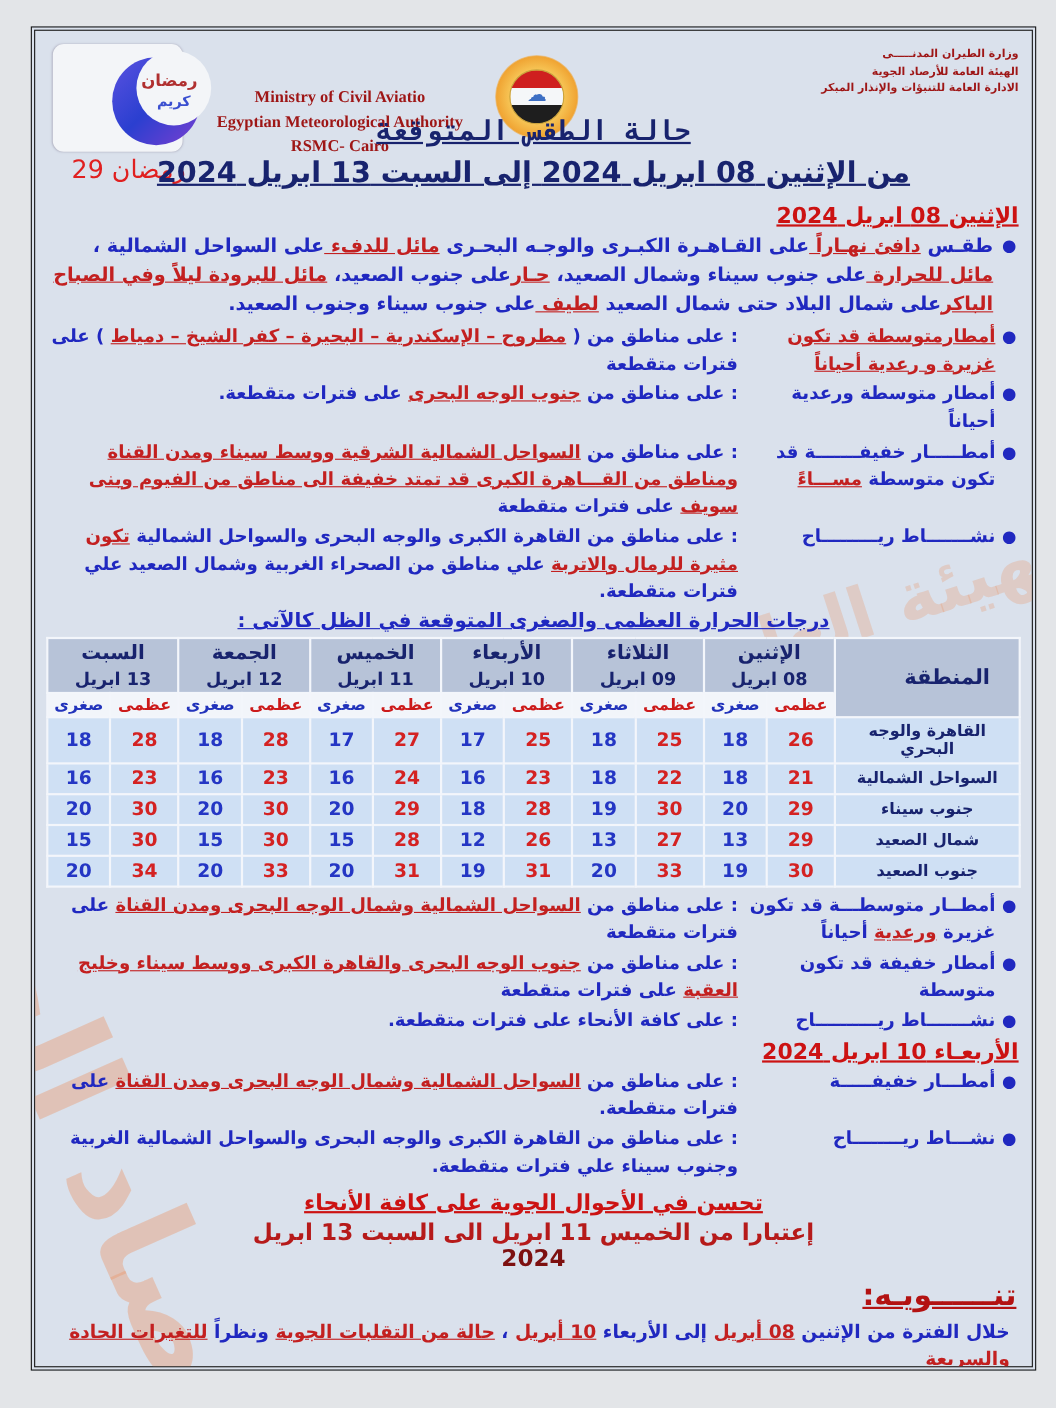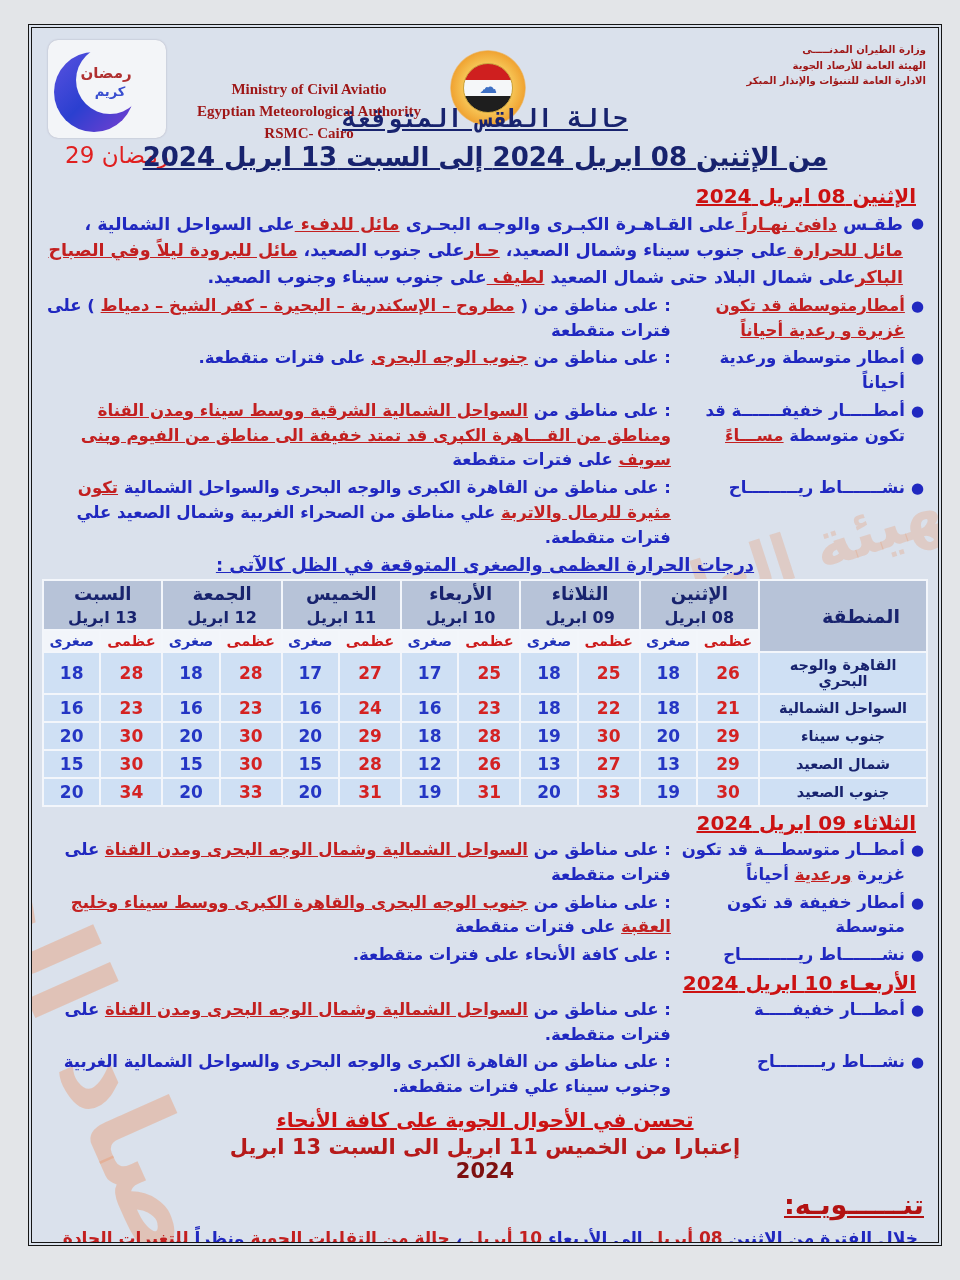--- a/index.html
+++ b/index.html
@@ -33,21 +33,21 @@
   .wm{
     position:absolute; z-index:1; pointer-events:none;
     color:rgba(233,152,110,.42); font-weight:bold; white-space:nowrap;
   }
   .wm1{top:620px; left:-40px; font-size:120px; transform:rotate(66deg); transform-origin:left top;}
   .wm2{top:560px; left:120px; font-size:64px; transform:rotate(-18deg); color:rgba(233,152,110,.30);}
   
   .hdr{position:relative; height:150px;}
   .crescent-card{
     position:absolute; left:6px; top:8px; width:118px; height:98px;
-    background:#f3f5f8; border-radius:10px; box-shadow:0 0 2px #aab;
+    background:#f3f5f8; border-radius:10px; box-shadow:0 0 2px #aab;padding-left:48px;
   }
   .ramadan-label{
     position:absolute; left:0; top:110px; width:150px;
     color:#e02020; font-size:23px; font-weight:normal; text-align:center;
   }
   .hdr-en{
     position:absolute; left:112px; top:16px; width:310px;
     text-align:center; color:var(--maroon); font-weight:bold; font-size:15px;
     font-family:"Liberation Serif", serif; line-height:1.45;margin-top:31px;
   }
@@ -74,21 +74,21 @@
     text-decoration:underline; direction:rtl;font-family:Liberation Mono, monospace;
   }
   .doc-daterange{
     position:absolute; left:0; right:0; top:110px; text-align:center;
     color:var(--navy); font-size:26px; font-weight:bold;
     text-decoration:underline; direction:rtl;
   }
   
   .sec-heading{
     direction:rtl; text-align:right; color:#cc1212; font-weight:bold;
-    font-size:20px; text-decoration:underline; margin:2px 12px 3px 0;
+    font-size:20px; text-decoration:underline; margin:2px 2px 3px 0;
   }
   .intro-row{direction:rtl; display:flex; gap:8px; margin:2px 4px 4px 4px;}
   .dot{color:var(--blue); font-size:15px; line-height:1.6; flex:0 0 auto;}
   .rich{direction:rtl; text-align:right; font-weight:bold; font-size:17px; line-height:1.5;}
   .seg-b{color:var(--blue);}
   .seg-r{color:var(--red);text-decoration:underline;}
   .seg-ru{color:var(--red); text-decoration:underline;}
   .bullets{margin:0 4px;}
   .bullet-row{direction:rtl; display:flex; gap:6px; margin:3px 0; align-items:flex-start;}
   .bullet-label{flex:0 0 228px; font-weight:bold; font-size:16.5px; line-height:1.5; text-align:right; direction:rtl;}
@@ -322,21 +322,20 @@
             <td class="tt-max">31</td>
             <td class="tt-min">20</td>
             <td class="tt-max">33</td>
             <td class="tt-min">20</td>
             <td class="tt-max">34</td>
             <td class="tt-min">20</td>
           </tr>
         </tbody>
       </table>
 
-    <div class="sec-heading">الثلاثاء 09 ابريل 2024</div>
     <div class="bullets">
       <div class="bullet-row">
         <span class="dot">●</span>
         <div class="bullet-label"><span class="seg-b">أمطــار متوسطـــة قد تكون غزيرة </span><span class="seg-r">ورعدية</span><span class="seg-b"> أحياناً</span></div>
         <div class="bullet-desc"><span class="seg-b">: على مناطق من </span><span class="seg-r">السواحل الشمالية وشمال الوجه البحرى ومدن القناة</span><span class="seg-b"> على فترات متقطعة</span></div>
       </div>
       <div class="bullet-row">
         <span class="dot">●</span>
         <div class="bullet-label"><span class="seg-b">أمطار خفيفة قد تكون متوسطة</span></div>
         <div class="bullet-desc"><span class="seg-b">: على مناطق من </span><span class="seg-r">جنوب الوجه البحرى والقاهرة الكبرى ووسط سيناء وخليج العقبة</span><span class="seg-b"> على فترات متقطعة</span></div>

